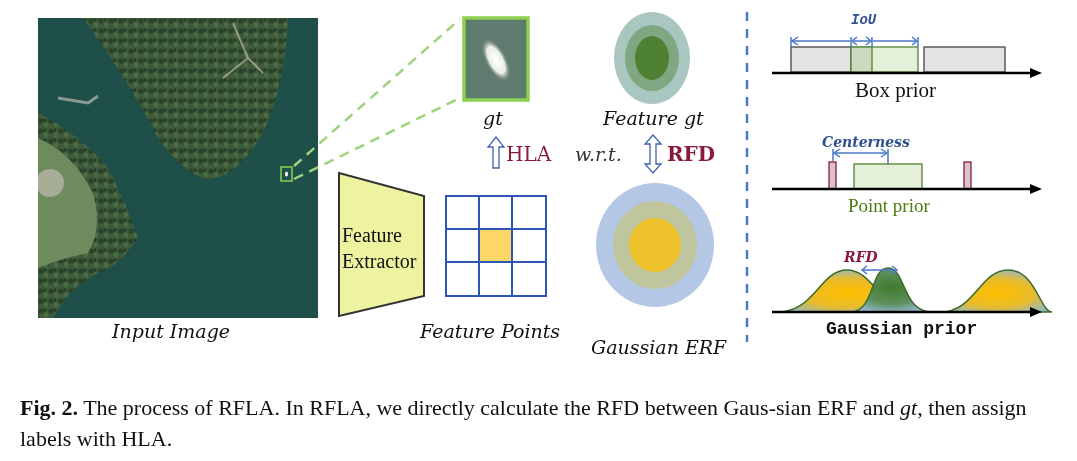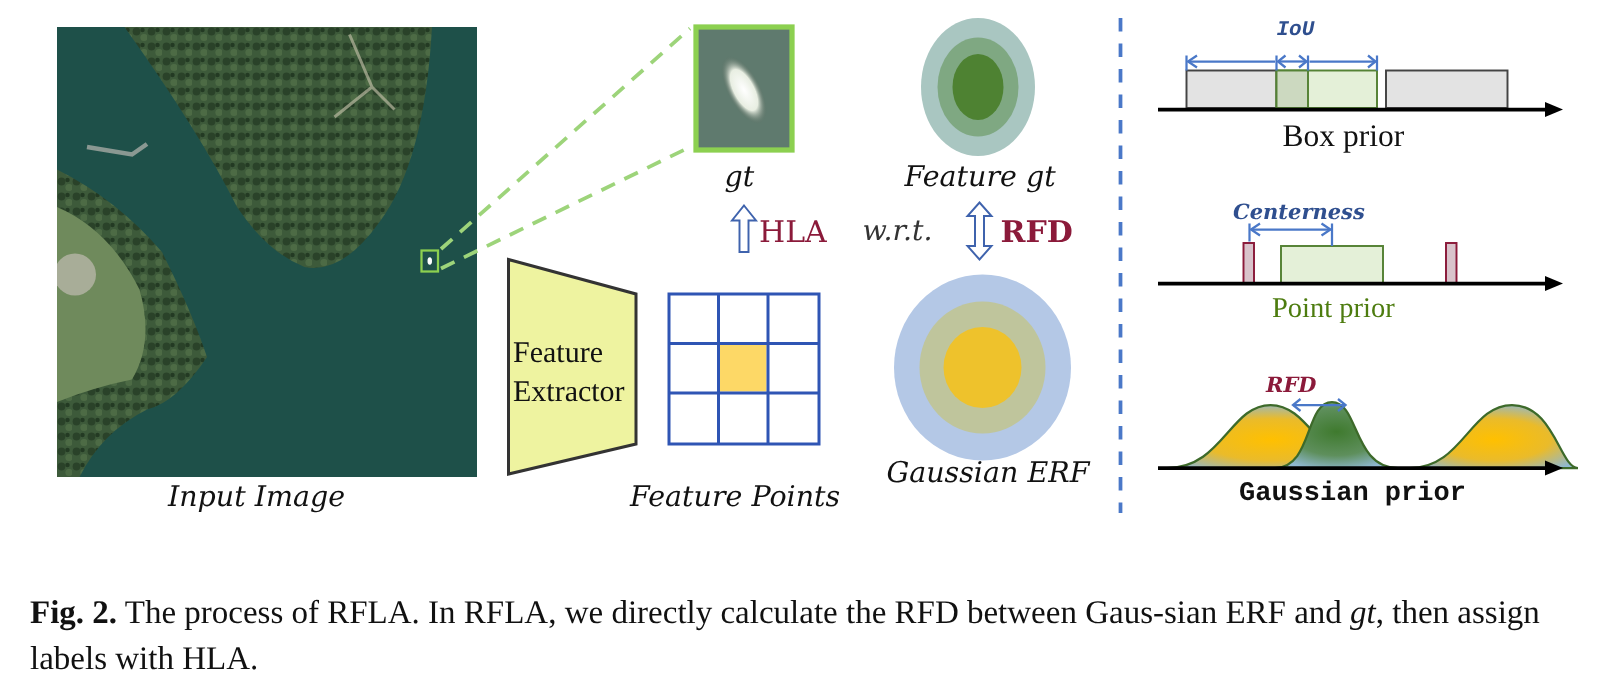--- a/index.html
+++ b/index.html
@@ -88,21 +88,21 @@
     <line x1="2" y1="68" x2="102" y2="68"></line>
   </g>
 </svg>
 <div class="abs italic-label" style="left:420px;top:320px">Feature Points</div>
 
 <svg class="abs" style="left:594px;top:181px" width="122" height="128">
   <ellipse cx="61" cy="64" rx="59" ry="62" fill="#b4c8e6"></ellipse>
   <ellipse cx="61" cy="64" rx="42" ry="44" fill="#bfc59c"></ellipse>
   <ellipse cx="61" cy="64" rx="26" ry="27" fill="#eec22c"></ellipse>
 </svg>
-<div class="abs italic-label" style="left:591px;top:304px">Gaussian ERF</div>
+<div class="abs italic-label" style="left:591px;top:336px">Gaussian ERF</div>
 
 <svg class="abs" style="left:744px;top:12px" width="6" height="330">
   <line x1="3" y1="0" x2="3" y2="330" stroke="#4a78c8" stroke-width="2.5" stroke-dasharray="9 8"></line>
 </svg>
 
 <svg class="abs" style="left:760px;top:10px" width="300" height="72">
   <rect x="31" y="37" width="60" height="25" fill="#e3e3e3" stroke="#444" stroke-width="1.3"></rect>
   <rect x="91" y="37" width="67" height="25" fill="#e4f0d8" stroke="#548235" stroke-width="1.3"></rect>
   <rect x="91" y="37" width="21" height="25" fill="#ccd9c0" stroke="#548235" stroke-width="1.3"></rect>
   <rect x="164" y="37" width="81" height="25" fill="#e3e3e3" stroke="#444" stroke-width="1.3"></rect>

